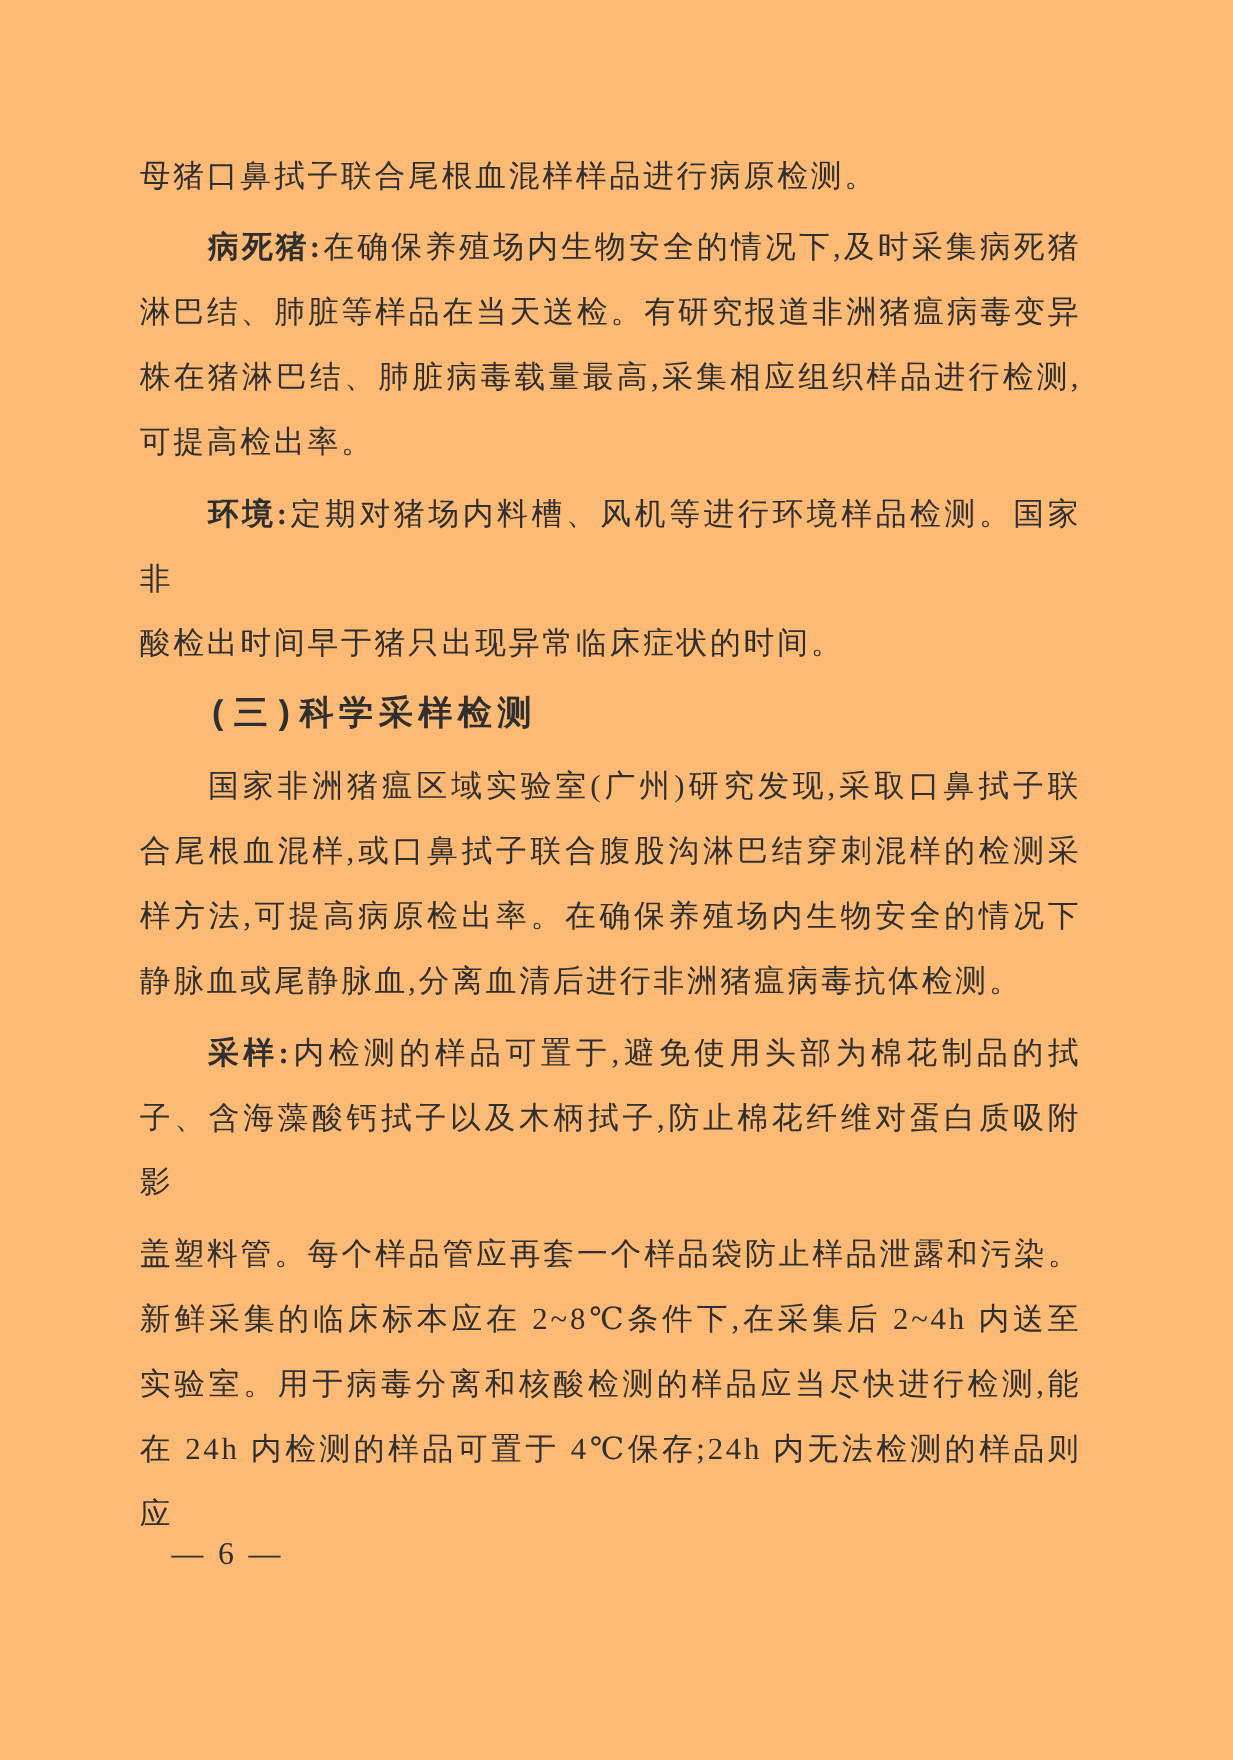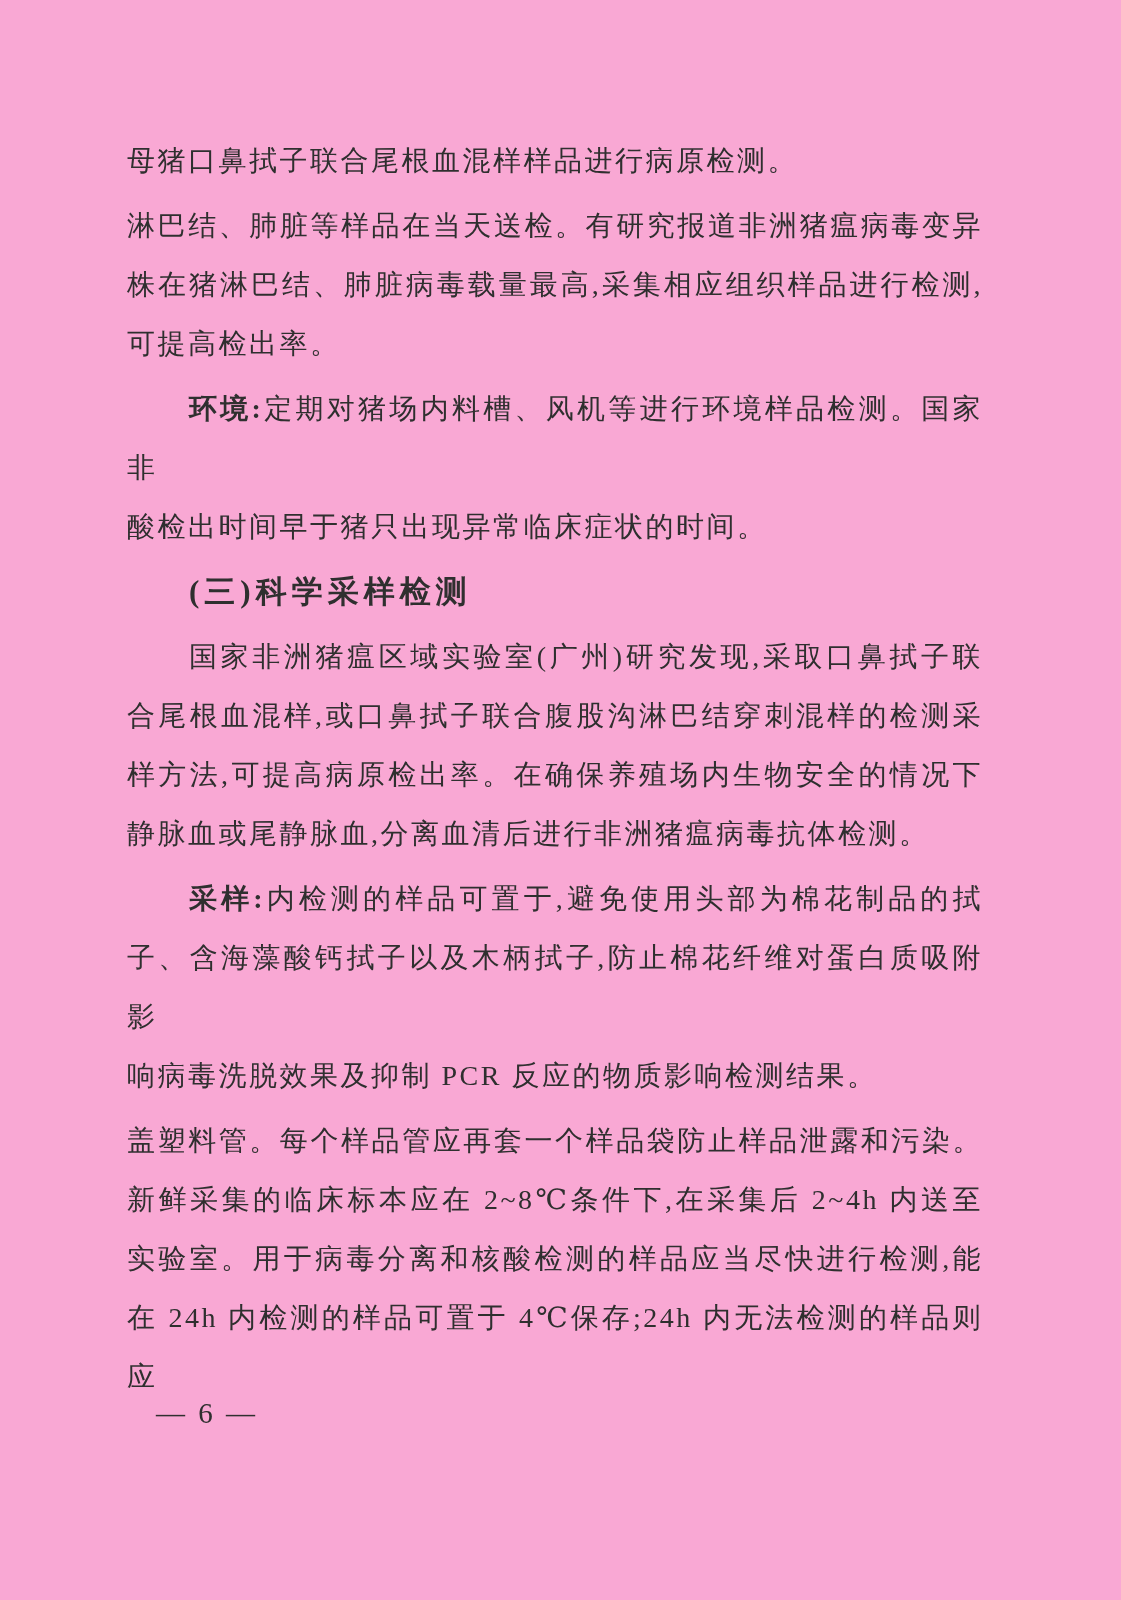--- a/index.html
+++ b/index.html
@@ -43,60 +43,61 @@
   .line.indent {
     text-indent: 62px;
   }
   .lead {
     font-weight: bold;
   }
   .para.heading .line {
     font-size: 31px;
     letter-spacing: 5px;
     font-weight: bold;
+    font-family: Liberation Mono, monospace;
   }
   .footer {
     position: absolute;
     left: 156px;
     top: 1384px;
     font-size: 29px;
     line-height: 59px;
     letter-spacing: 3px;
   }
 </style>
 </head>
 <body style="background: rgb(249, 249, 246);">
 
-<div class="page" style="background: #f9a8d4; color: rgb(47, 47, 47);">
+<div class="page" style="background: #fdba74; color: rgb(47, 47, 47);">
   <div class="content">
       <div class="para">
         <div class="line"><span>母猪口鼻拭子联合尾根血混样样品进行病原检测。</span></div>
       </div>
       <div class="para">
+        <div class="line fill indent"><span class="lead">病死猪:</span><span>在确保养殖场内生物安全的情况下,及时采集病死猪</span></div>
         <div class="line fill"><span>淋巴结、肺脏等样品在当天送检。有研究报道非洲猪瘟病毒变异</span></div>
         <div class="line fill"><span>株在猪淋巴结、肺脏病毒载量最高,采集相应组织样品进行检测,</span></div>
         <div class="line"><span>可提高检出率。</span></div>
       </div>
       <div class="para">
         <div class="line fill indent"><span class="lead">环境:</span><span>定期对猪场内料槽、风机等进行环境样品检测。国家非</span></div>
         <div class="line"><span>酸检出时间早于猪只出现异常临床症状的时间。</span></div>
       </div>
       <div class="para heading">
         <div class="line indent"><span class="lead">(三)科学采样检测</span></div>
       </div>
       <div class="para">
         <div class="line fill indent"><span>国家非洲猪瘟区域实验室(广州)研究发现,采取口鼻拭子联</span></div>
         <div class="line fill"><span>合尾根血混样,或口鼻拭子联合腹股沟淋巴结穿刺混样的检测采</span></div>
         <div class="line fill"><span>样方法,可提高病原检出率。在确保养殖场内生物安全的情况下</span></div>
         <div class="line"><span>静脉血或尾静脉血,分离血清后进行非洲猪瘟病毒抗体检测。</span></div>
       </div>
       <div class="para">
         <div class="line fill indent"><span class="lead">采样:</span><span>内检测的样品可置于,避免使用头部为棉花制品的拭</span></div>
         <div class="line fill"><span>子、含海藻酸钙拭子以及木柄拭子,防止棉花纤维对蛋白质吸附影</span></div>
-        <div class="line"><span>响病毒洗脱效果及抑制 PCR 反应的物质影响检测结果。</span></div>
       </div>
       <div class="para">
         <div class="line fill"><span>盖塑料管。每个样品管应再套一个样品袋防止样品泄露和污染。</span></div>
         <div class="line fill"><span>新鲜采集的临床标本应在 2~8℃条件下,在采集后 2~4h 内送至</span></div>
         <div class="line fill"><span>实验室。用于病毒分离和核酸检测的样品应当尽快进行检测,能</span></div>
         <div class="line fill"><span>在 24h 内检测的样品可置于 4℃保存;24h 内无法检测的样品则应</span></div>
       </div>
     </div>
   <div class="footer">— 6 —</div>
 </div>

